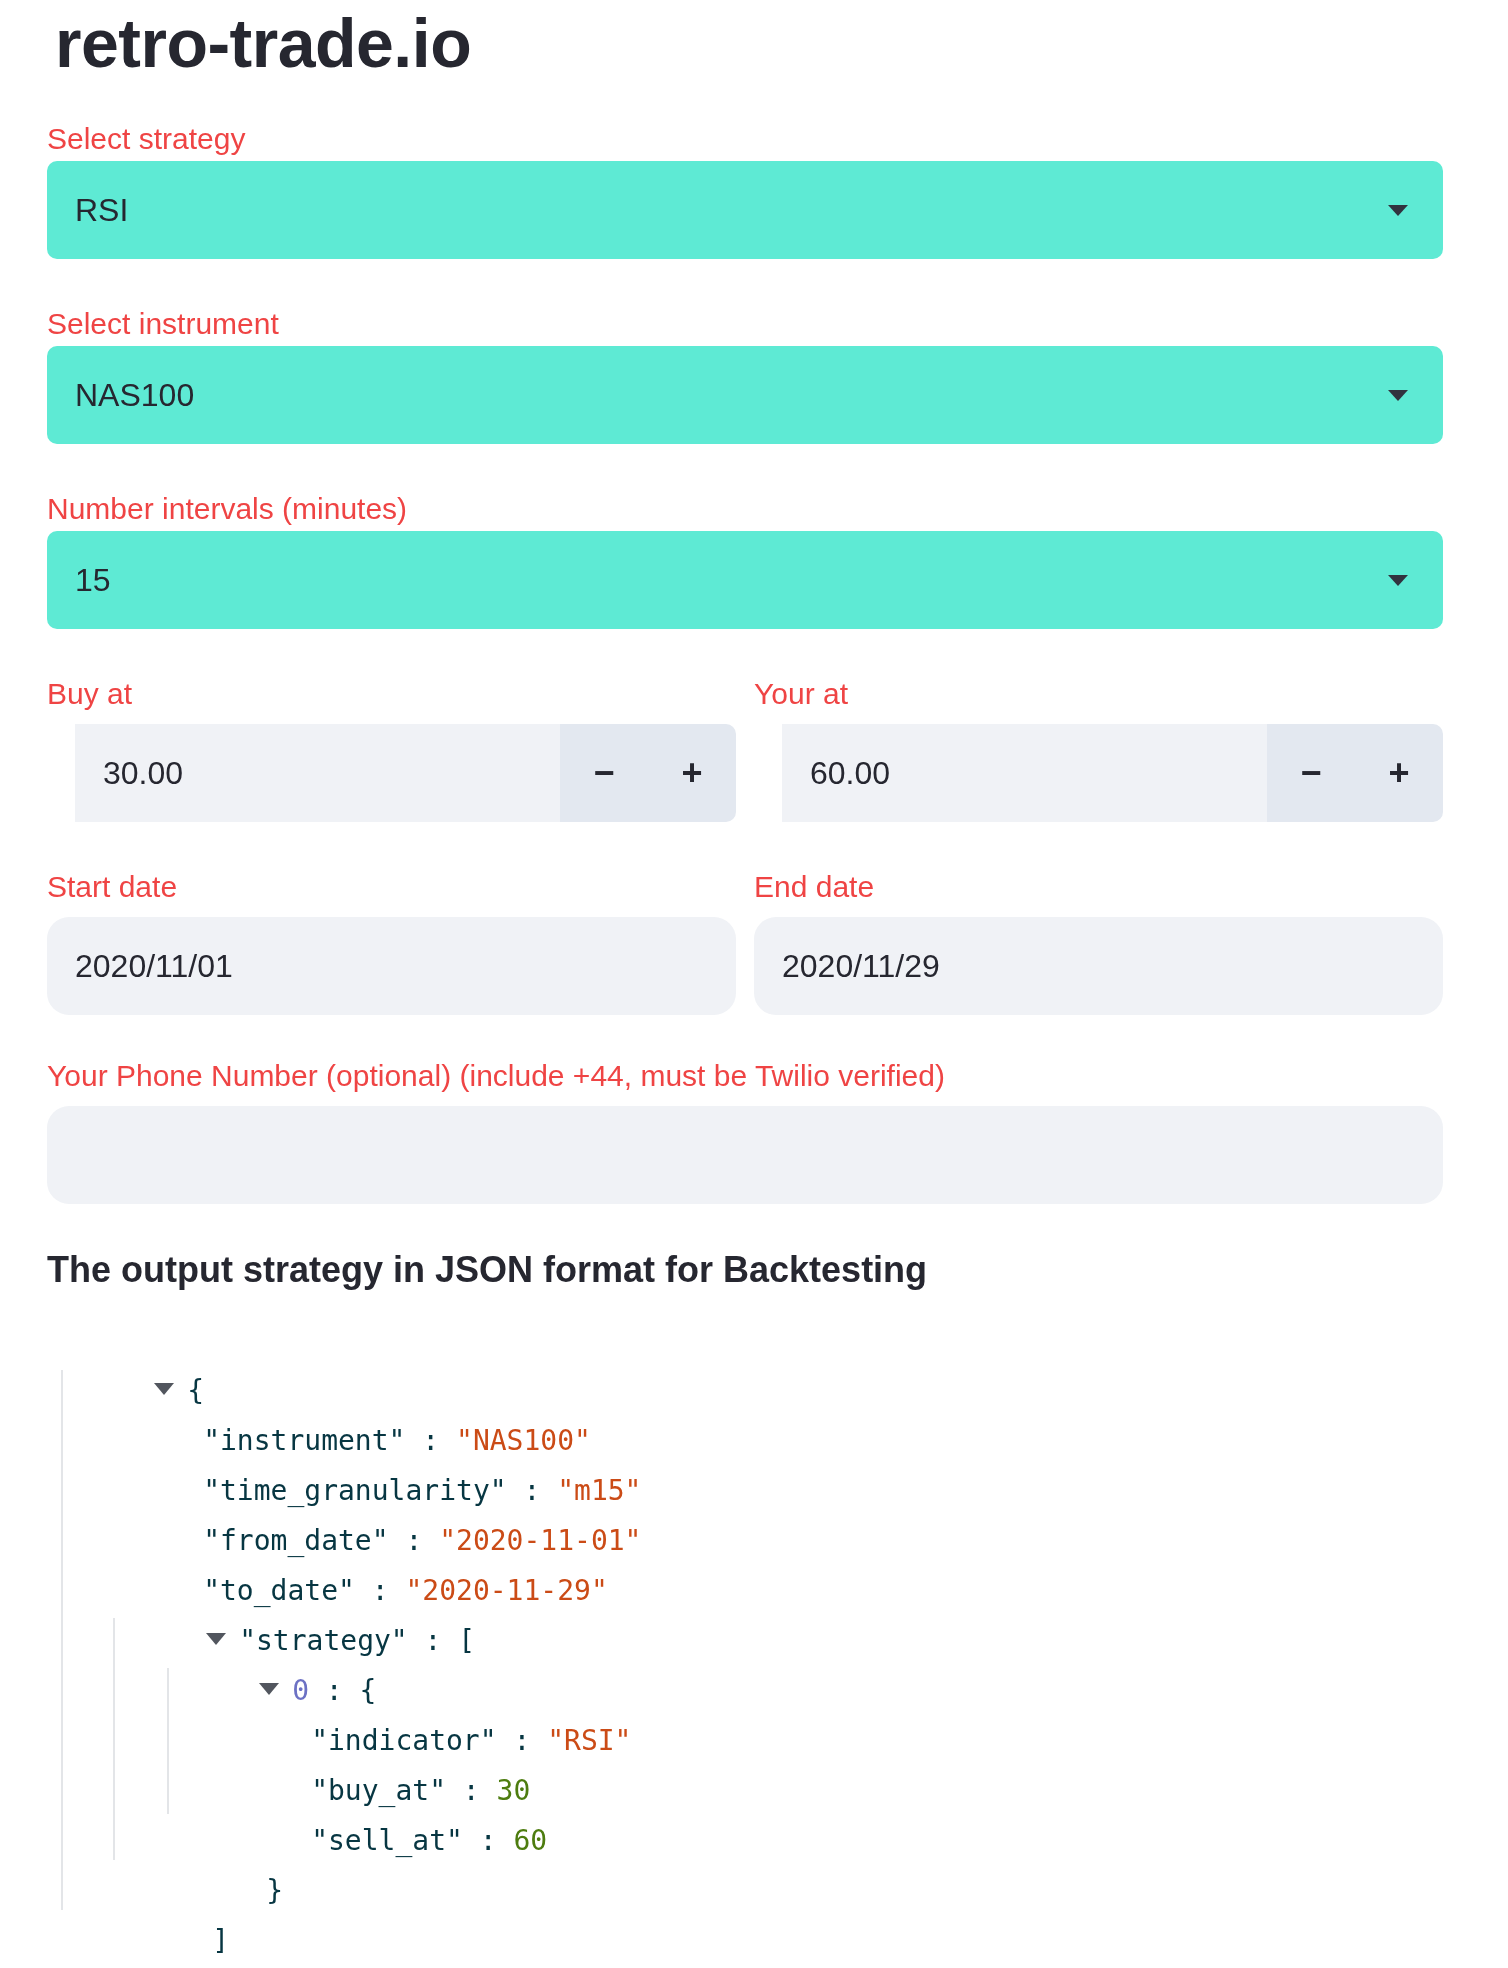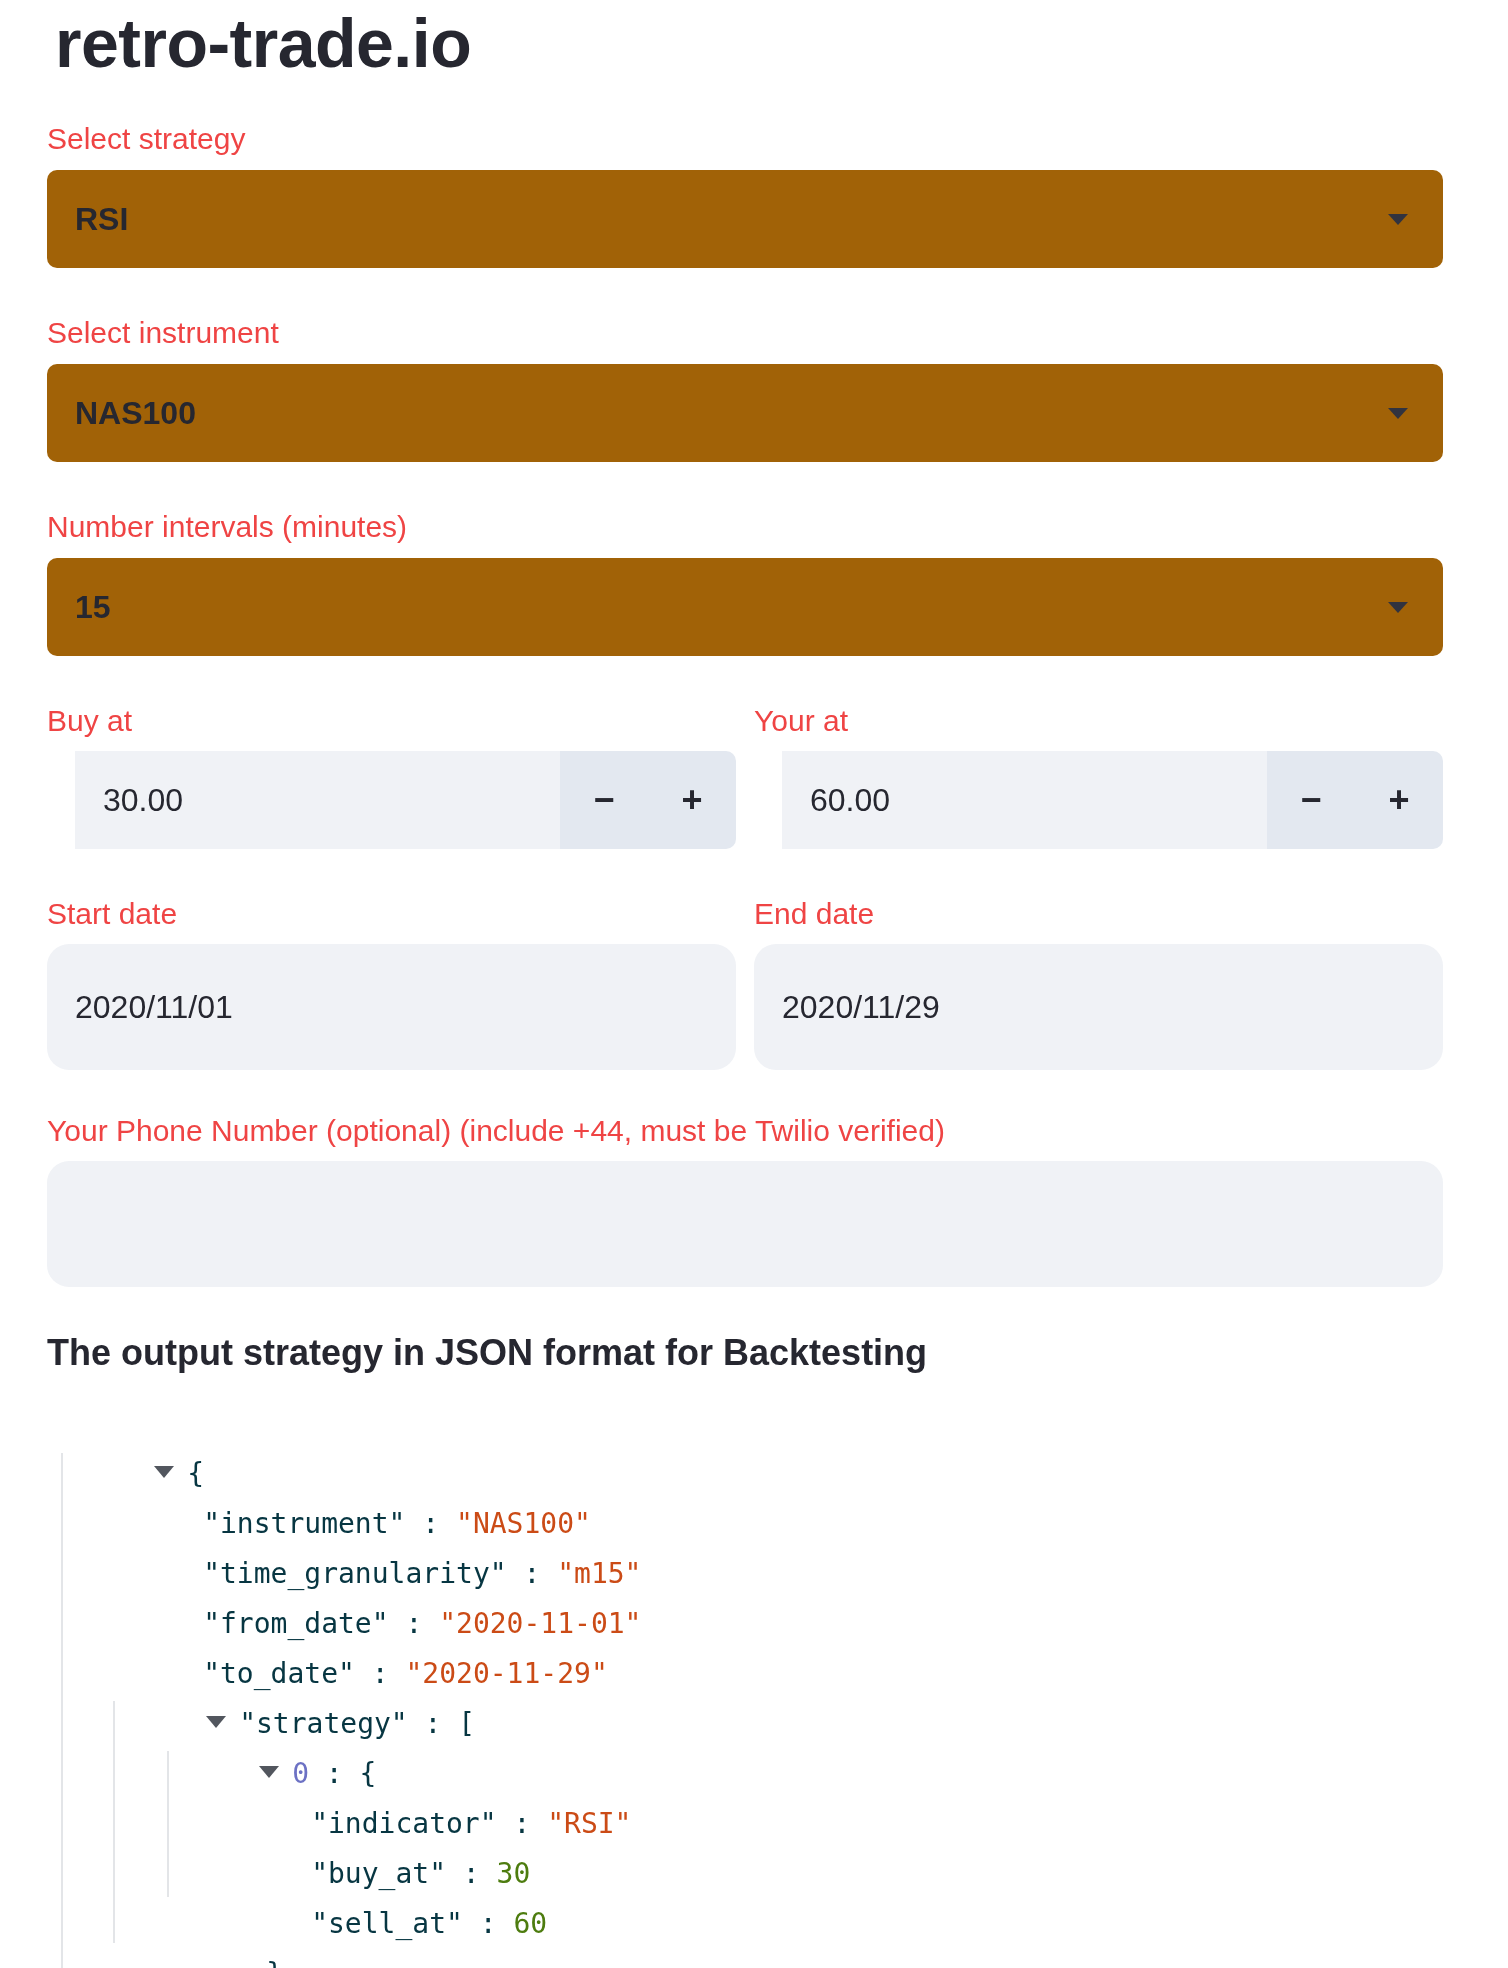--- a/index.html
+++ b/index.html
@@ -6,38 +6,38 @@
   body{font-family:"Liberation Sans", sans-serif;color:#262730;}
   .container{margin:0 47px;width:1396px;}
 
   .app-title{font-size:68px;font-weight:700;line-height:78px;margin:4px 0 0 8px;color:#262730;letter-spacing:-0.5px;}
 
   .field-label{font-size:30px;line-height:42px;color:#ef4444;}
   .mt-first{margin-top:36px;}
   .mt-group{margin-top:44px;}
   .mt-phone{margin-top:40px;}
 
-  .selectbox{margin-top:10px;height:98px;background:#a16207;border-radius:10px;
-    display:flex;align-items:center;position:relative;cursor:pointer;font-weight:bold;}
+  .selectbox{margin-top:1px;height:98px;background:#5eead4;border-radius:10px;
+    display:flex;align-items:center;position:relative;cursor:pointer;}
   .selectbox .value{font-size:32px;padding-left:28px;color:#262730;}
   .caret{position:absolute;right:35px;top:50%;margin-top:-5px;width:0;height:0;
     border-left:10px solid transparent;border-right:10px solid transparent;border-top:11px solid #31333f;}
 
   .two-col{display:flex;gap:18px;}
   .col{flex:0 0 689px;width:689px;}
 
   .numberbox{margin-top:9px;height:98px;display:flex;border-radius:10px;overflow:hidden;padding-left:28px;}
   .numberbox .numvalue{flex:1;background:#f0f2f6;display:flex;align-items:center;}
   .numberbox input, .databox input{background:transparent;border:none;outline:none;width:100%;
     font-family:"Liberation Sans", sans-serif;font-size:32px;color:#262730;padding:0 0 0 28px;}
   .stepper{width:176px;background:#e3e8f0;display:flex;}
   .stepbtn{flex:1;display:flex;align-items:center;justify-content:center;
     font-size:36px;font-weight:700;color:#262730;cursor:pointer;user-select:none;}
 
-  .databox{margin-top:9px;height:126px;background:#f0f2f6;border-radius:22px;display:flex;align-items:center;}
+  .databox{margin-top:9px;height:98px;background:#f0f2f6;border-radius:22px;display:flex;align-items:center;}
 
   .section-heading{margin-top:44px;font-size:36px;line-height:44px;font-weight:600;color:#262730;}
 
   .json-view{position:relative;margin-top:24px;font-family:"DejaVu Sans Mono", monospace;
     font-size:28px;color:#073642;}
   .jrow{line-height:50px;height:50px;white-space:pre;}
   .jarrow{display:inline-block;width:0;height:0;border-left:10px solid transparent;
     border-right:10px solid transparent;border-top:12px solid #52565e;margin-right:13px;
     vertical-align:middle;position:relative;top:-3px;cursor:pointer;}
   .jkey{color:#073642;}

